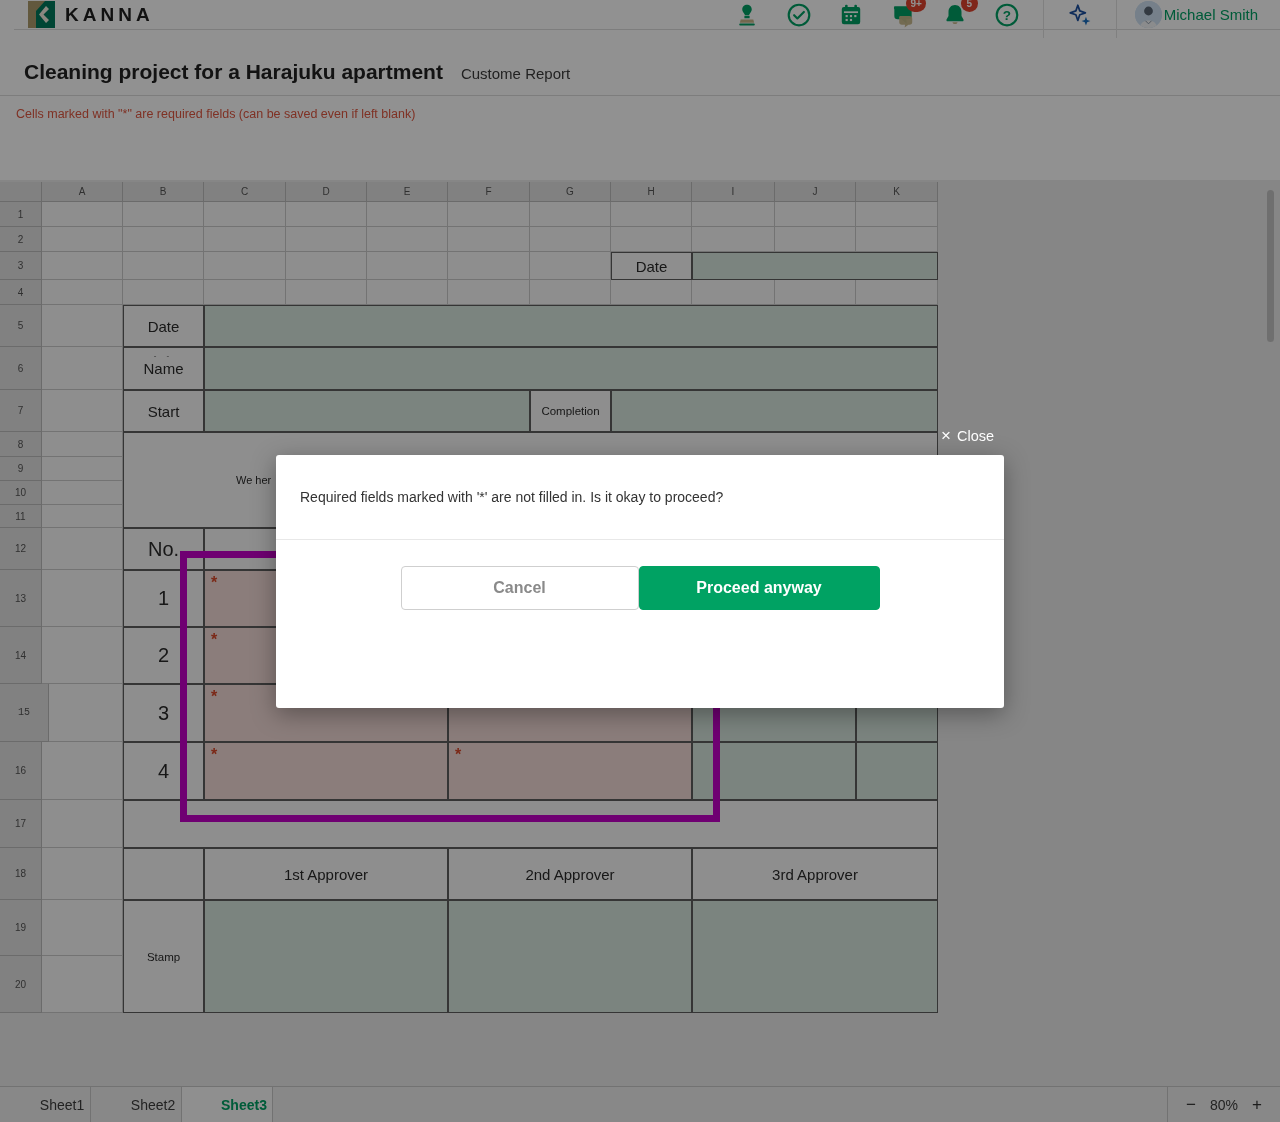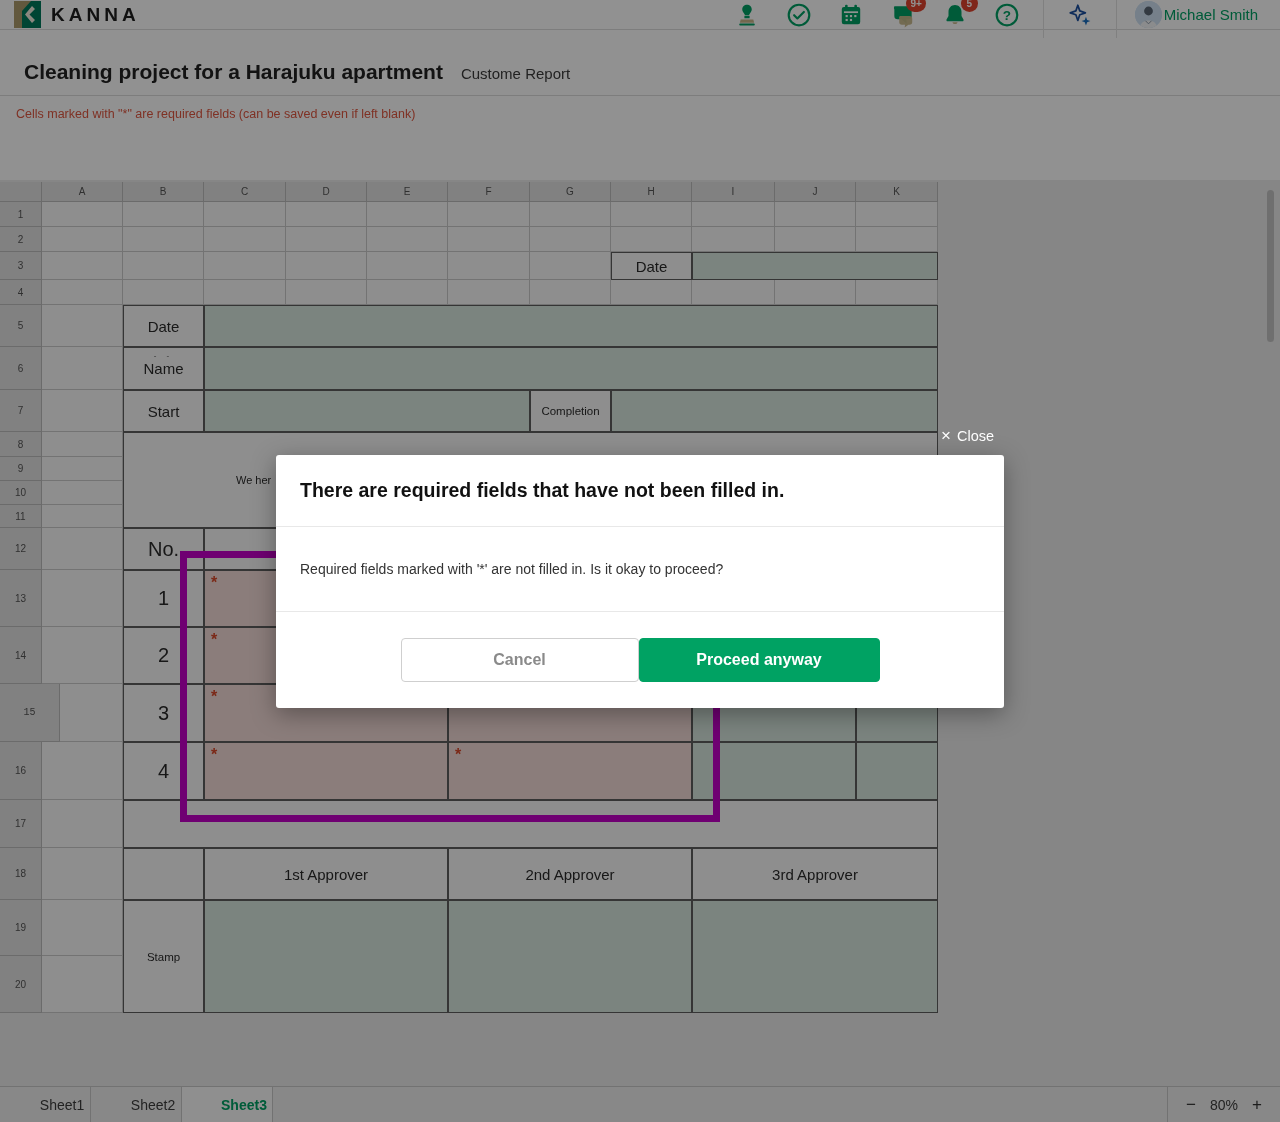--- a/index.html
+++ b/index.html
@@ -1,20 +1,20 @@
 <!DOCTYPE html>
 <html style="--accent: #00a164; --accent-dark: #00905e; --proceed: #00a263; --purple: #c400c8; --required: #d9482a; --warning: #df5740; --badge: #e0432e; --cell-green: #d9e8df; --cell-pink: #f4dcd8;"><head>
 <meta charset="utf-8">
 <style>
   html,body{margin:0;padding:0;background:#555;}
   *{box-sizing:border-box;font-family:"Liberation Sans","DejaVu Sans",sans-serif;}
   #app{position:relative;width:1280px;height:1122px;background:#fff;overflow:hidden;outline:1px solid #3a3a3a;margin:0 auto;}
 
   
-  .topbar{position:absolute;left:0;top:0;right:0;height:30px;background:#fff;border-bottom:1px solid #dcdcdc;display:flex;align-items:center;padding:0 14px;}
+  .topbar{position:absolute;left:14px;top:0;right:0;height:30px;background:#fff;border-bottom:1px solid #dcdcdc;display:flex;align-items:center;padding:0 14px;}
   .logo{display:flex;align-items:center;gap:10px;}
   .logo-text{font-size:19px;font-weight:bold;letter-spacing:4px;color:#1f1f1f;}
   .top-icons{margin-left:auto;display:flex;align-items:center;height:100%;}
   .icon-btn{position:relative;width:28px;height:28px;margin:0 12px;display:flex;align-items:center;justify-content:center;cursor:pointer;}
   .icon-btn svg{width:26px;height:26px;}
   .badge{position:absolute;top:-6px;right:-9px;min-width:17px;height:17px;padding:0 4px;border-radius:9px;background:var(--badge);color:#fff;font-size:10px;font-weight:bold;display:flex;align-items:center;justify-content:center;}
   .vdiv{width:1px;height:47px;background:#e2e2e2;margin:0 10px;}
   .user{display:flex;align-items:center;gap:2px;padding:0 8px;cursor:pointer;}
   .avatar{width:27px;height:27px;border-radius:50%;background:#cfe2f3;overflow:hidden;display:flex;align-items:flex-end;justify-content:center;}
   .user-name{font-size:15px;color:var(--accent);}
@@ -229,21 +229,21 @@
         <div class="hdr" style="left: 0px; top: 123px; width: 42px; height: 42px;">5</div>
         <div class="hdr" style="left: 0px; top: 165px; width: 42px; height: 43px;">6</div>
         <div class="hdr" style="left: 0px; top: 208px; width: 42px; height: 42px;">7</div>
         <div class="hdr" style="left: 0px; top: 250px; width: 42px; height: 25px;">8</div>
         <div class="hdr" style="left: 0px; top: 275px; width: 42px; height: 24px;">9</div>
         <div class="hdr" style="left: 0px; top: 299px; width: 42px; height: 24px;">10</div>
         <div class="hdr" style="left: 0px; top: 323px; width: 42px; height: 23px;">11</div>
         <div class="hdr" style="left: 0px; top: 346px; width: 42px; height: 42px;">12</div>
         <div class="hdr" style="left: 0px; top: 388px; width: 42px; height: 57px;">13</div>
         <div class="hdr" style="left: 0px; top: 445px; width: 42px; height: 57px;">14</div>
-        <div class="hdr" style="left: 0px; top: 502px; width: 60px; height: 58px; font-family: Liberation Mono, monospace;">15</div>
+        <div class="hdr" style="left: 0px; top: 502px; width: 49px; height: 58px; font-family: Liberation Mono, monospace;">15</div>
         <div class="hdr" style="left: 0px; top: 560px; width: 42px; height: 58px;">16</div>
         <div class="hdr" style="left: 0px; top: 618px; width: 42px; height: 48px;">17</div>
         <div class="hdr" style="left: 0px; top: 666px; width: 42px; height: 52px;">18</div>
         <div class="hdr" style="left: 0px; top: 718px; width: 42px; height: 56px;">19</div>
         <div class="hdr" style="left: 0px; top: 774px; width: 42px; height: 57px;">20</div>
         <div class="cell  fs-label" style="left: 611px; top: 70px; width: 81px; height: 28px;">
           <span>Date</span>
         </div>
         <div class="cell input" style="left: 692px; top: 70px; width: 246px; height: 28px;"></div>
         <div class="cell  fs-label" style="left: 123px; top: 123px; width: 81px; height: 42px;">
@@ -350,23 +350,20 @@
   </footer>
 
   <div class="dim"></div>
 
   <div class="modal-layer">
     <div class="modal-close">
       <span class="x">×</span>
       <span>Close</span>
     </div>
     <div class="modal">
-      <div class="modal-head">
-        <span class="modal-title">There are required fields that have not been filled in.</span>
-      </div>
       <div class="modal-body">Required fields marked with '*' are not filled in. Is it okay to proceed?</div>
       <div class="modal-foot">
         <div class="mbtn mbtn-cancel">Cancel</div>
         <div class="mbtn mbtn-proceed">Proceed anyway</div>
       </div>
     </div>
   </div>
 
 </div>
 

